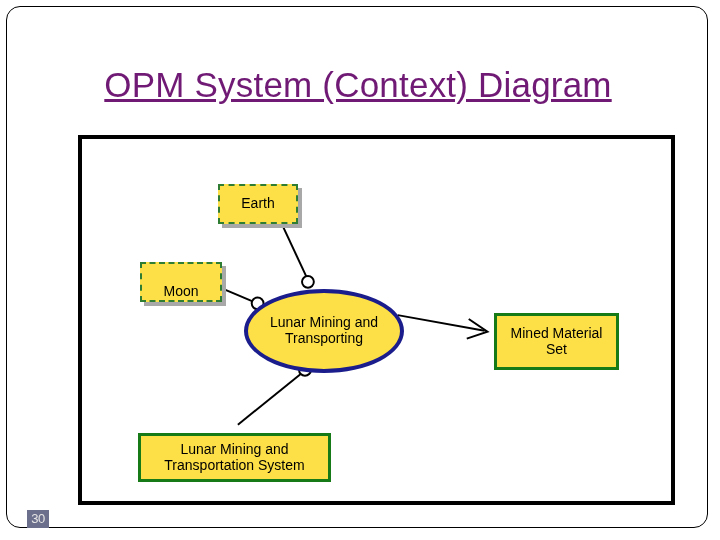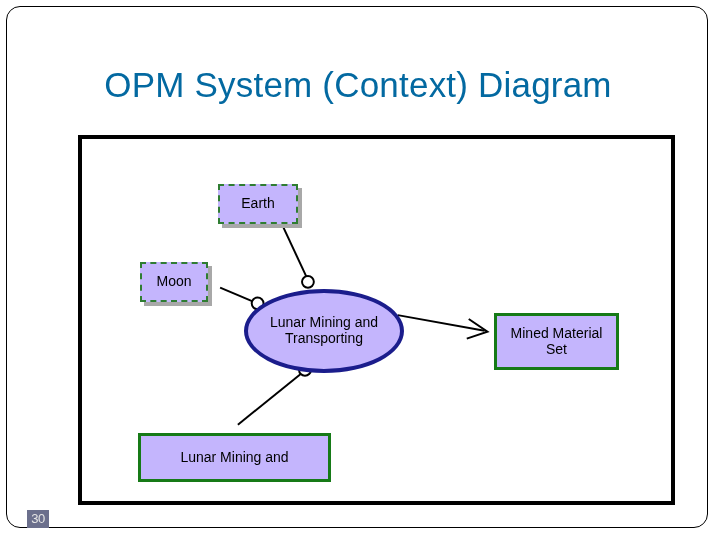--- a/index.html
+++ b/index.html
@@ -29,23 +29,24 @@
 
   
   #slide-title {
     position: absolute;
     left: 0;
     top: 58px;
     width: 702px;
     text-align: center;
     font-size: 35px;
     font-weight: normal;
-    color: #0369a1;
+    color: #701a75;
     letter-spacing: 0.2px;
     white-space: nowrap;
+    text-decoration: underline;
   }
 
   
   #diagram-frame {
     position: absolute;
     left: 71px;
     top: 128px;
     width: 597px;
     height: 370px;
     border: 4px solid #000000;
@@ -63,21 +64,21 @@
 
   
   .opm-node {
     position: absolute;
     box-sizing: border-box;
     display: flex;
     align-items: center;
     justify-content: center;
     text-align: center;
     color: #000000;
-    background: #c4b5fd;
+    background: #fde047;
     line-height: 1.12;
     z-index: 3;
   }
 
   
   .opm-env-object {
     border: 2px dashed #2f7d32;
     box-shadow: 4px 4px 0 0 #a8a8a8;
     font-size: 14px;
   }
@@ -89,21 +90,21 @@
   }
 
   
   .opm-process {
     border: 4px solid #1b1d8c;
     border-radius: 50%;
     font-size: 14px;
   }
 
   #node-earth      { left: 136px; top:  45px; width:  80px; height: 40px; }
-  #node-moon       { left:  58px; top: 123px; width:  68px; height: 40px; }
+  #node-moon       { left:  58px; top: 123px; width:  82px; height: 40px; align-items: flex-end; }
   #node-process    { left: 162px; top: 150px; width: 160px; height:  84px; }
   #node-mined      { left: 412px; top: 174px; width: 125px; height:  57px; }
   #node-system     { left:  56px; top: 294px; width: 193px; height:  49px; }
 
   
   #page-number {
     position: absolute;
     left: 20px;
     top: 503px;
     width: 22px;
@@ -158,20 +159,21 @@
     <div class="opm-node opm-object" id="node-mined">
       <span>
         <span>Mined Material</span><br>
         <span>Set</span>
       </span>
     </div>
 
     <div class="opm-node opm-object" id="node-system">
       <span>
         <span>Lunar Mining and</span><br>
+        <span>Transportation System</span>
       </span>
     </div>
 
   </div>
 
   <div id="page-number">30</div>
 
 </div>
 
 </body></html>

